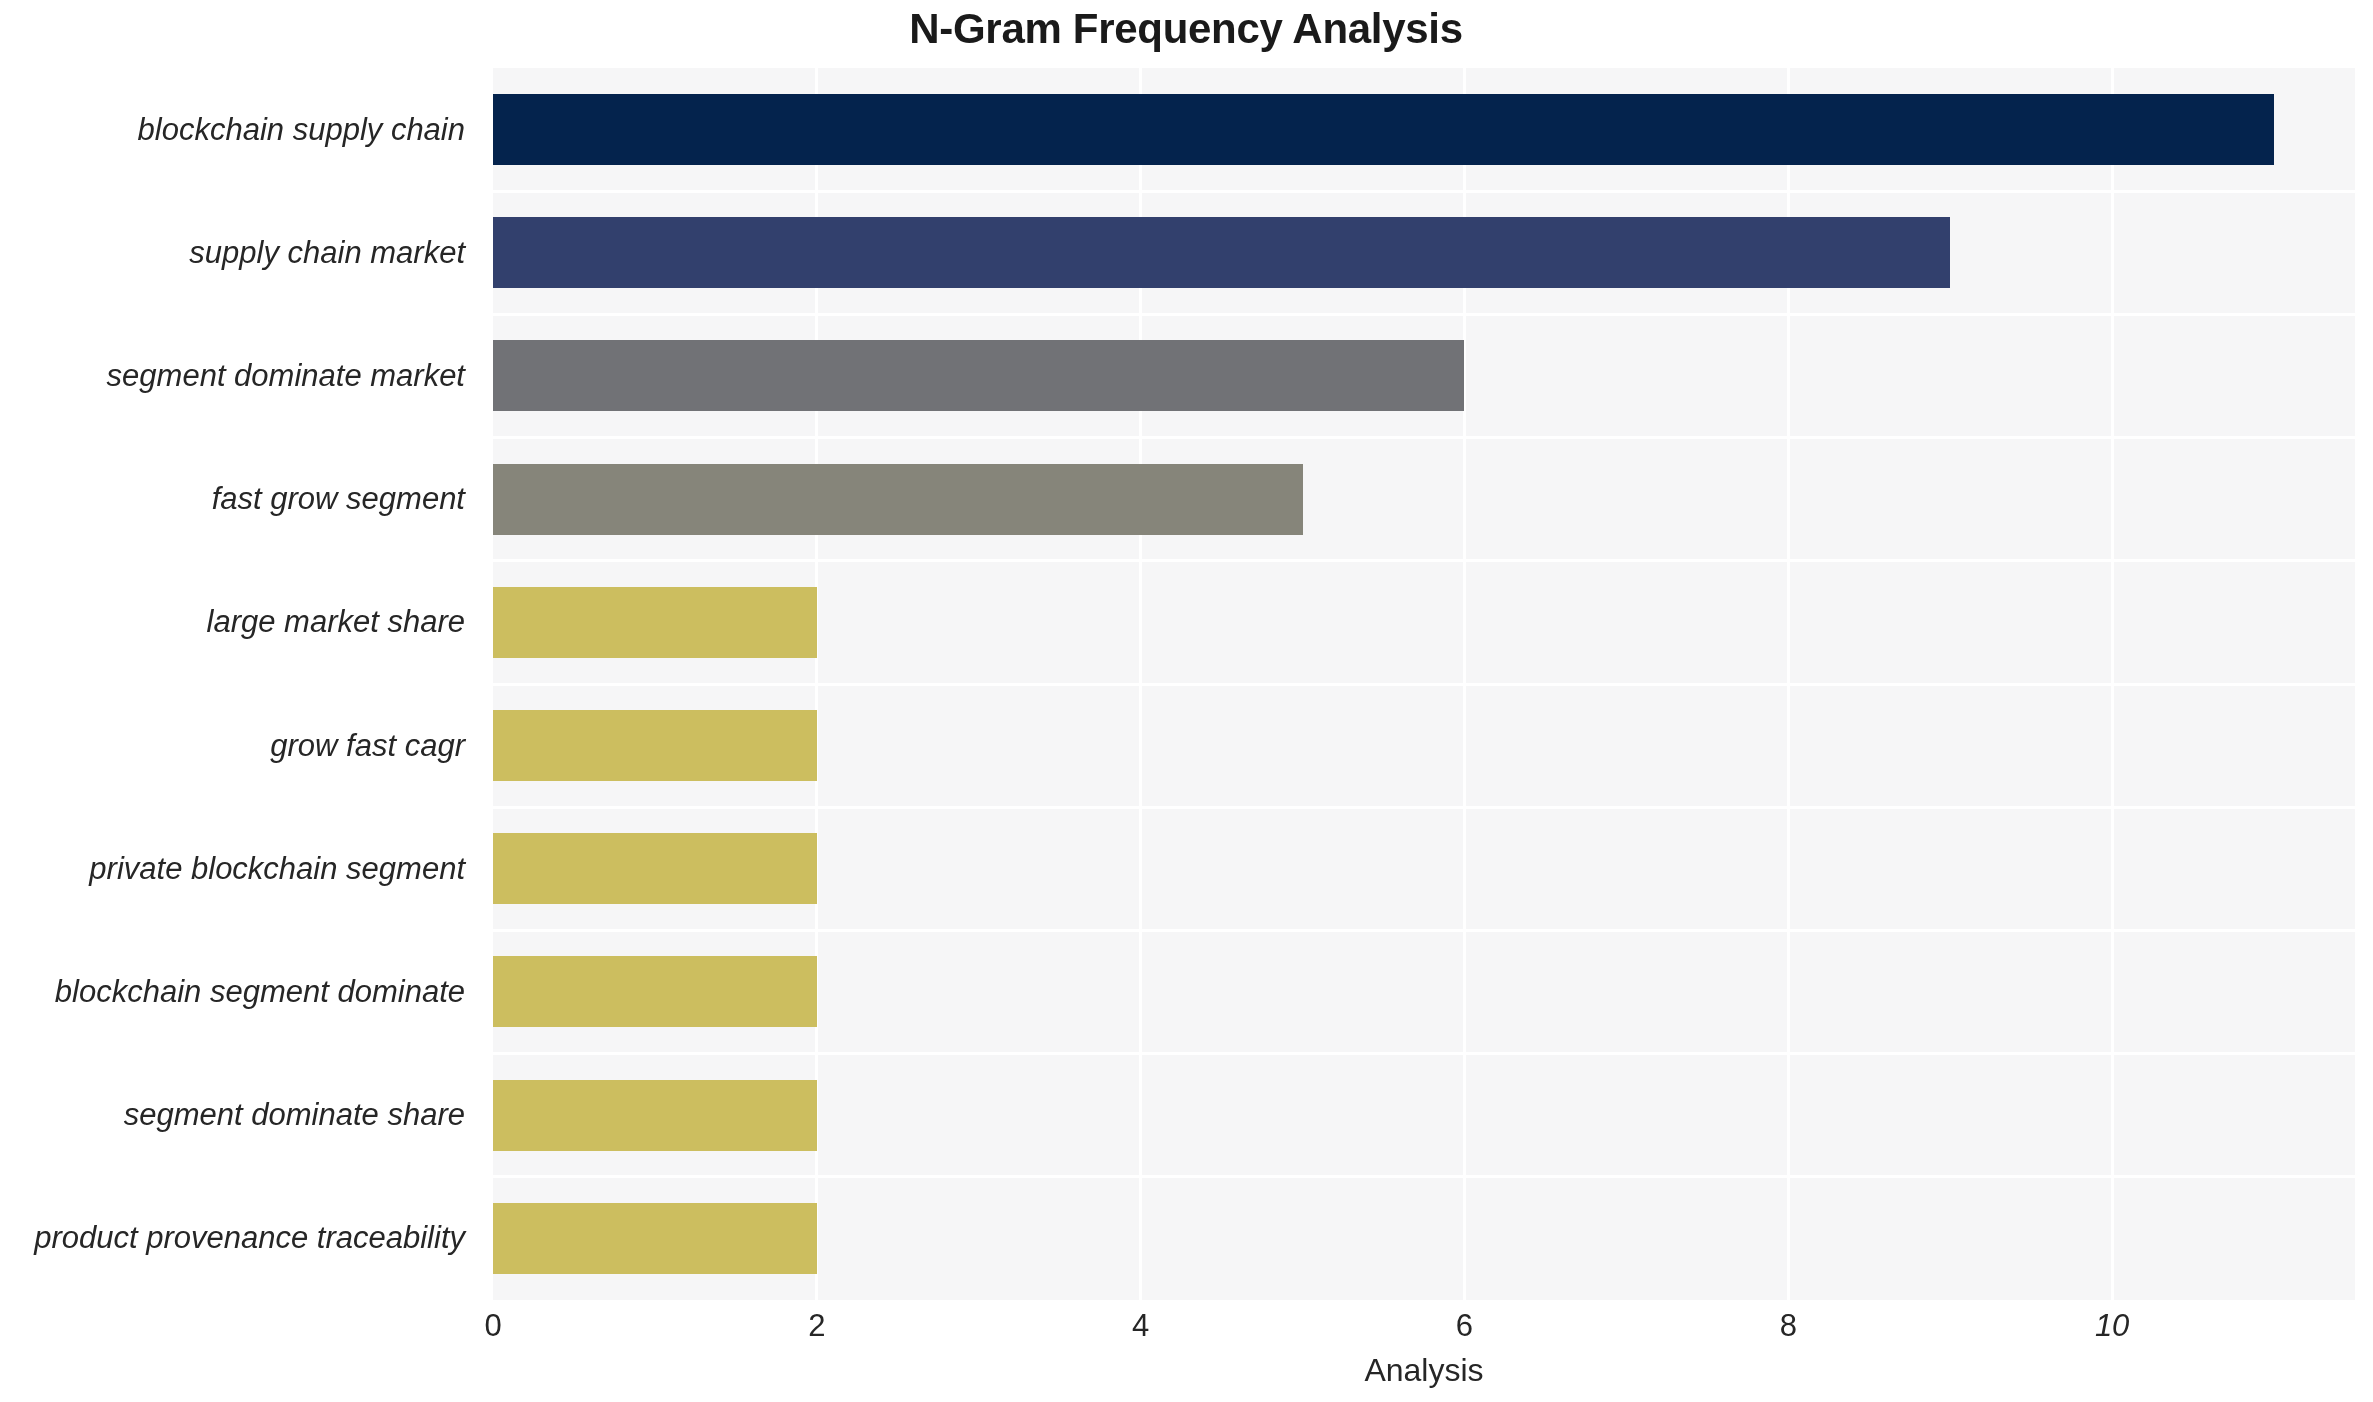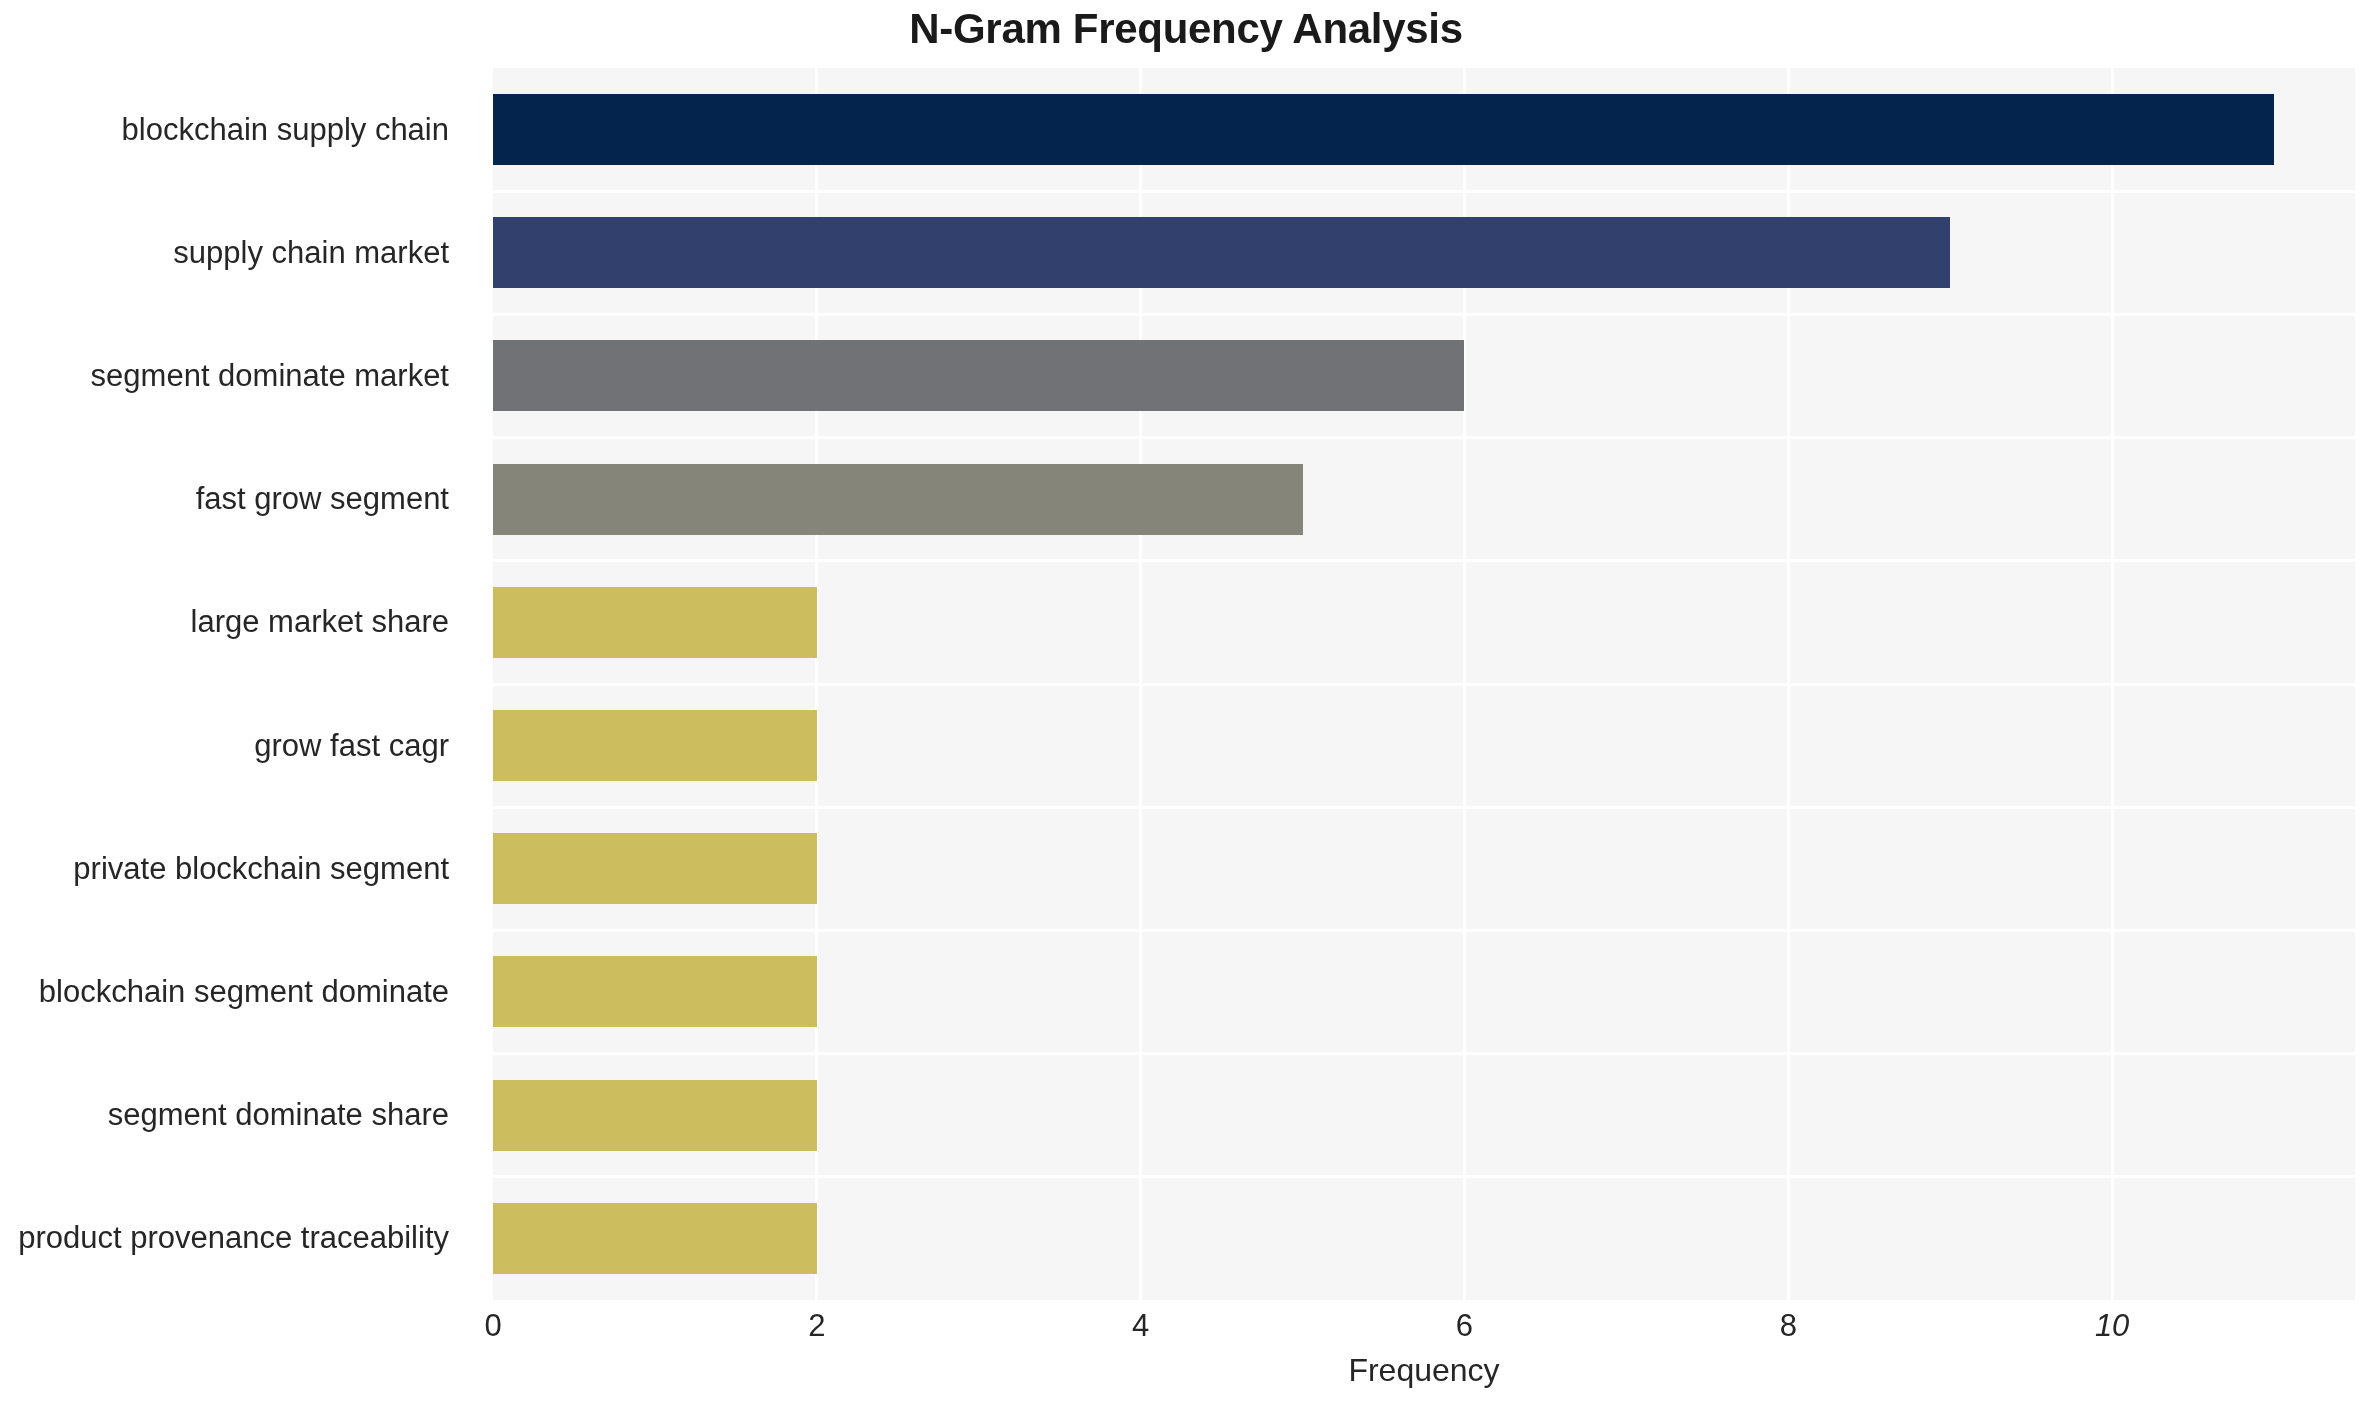--- a/index.html
+++ b/index.html
@@ -77,24 +77,25 @@
     position: absolute;
     right: 2373px;
     text-align: right;
     font-size: 31px;
     color: #262626;
     white-space: nowrap;
     line-height: 1;
   }
   #y-axis {
     position: absolute;
-    left: 0;
+    left: 16px;
     top: 68px;
     width: 471px;
     height: 1232px;
+    font-style: italic;
   }
   #y-axis .ytick-label {
     right: 0;
     left: auto;
     width: 471px;
   }
 
   
   #x-axis {
     position: absolute;
@@ -190,15 +191,15 @@
 
   <div id="x-axis">
       <div class="xtick-label" style="left: 0px;">0</div>
       <div class="xtick-label" style="left: 323.826px;">2</div>
       <div class="xtick-label" style="left: 647.652px;">4</div>
       <div class="xtick-label" style="left: 971.478px;">6</div>
       <div class="xtick-label" style="left: 1295.3px;">8</div>
       <div class="xtick-label" style="left: 1619.13px; font-style: italic;">10</div>
     </div>
 
-  <div id="x-axis-title">Frequency</div>
+  <div id="x-axis-title">Analysis</div>
 
 </div>
 
 </body></html>

